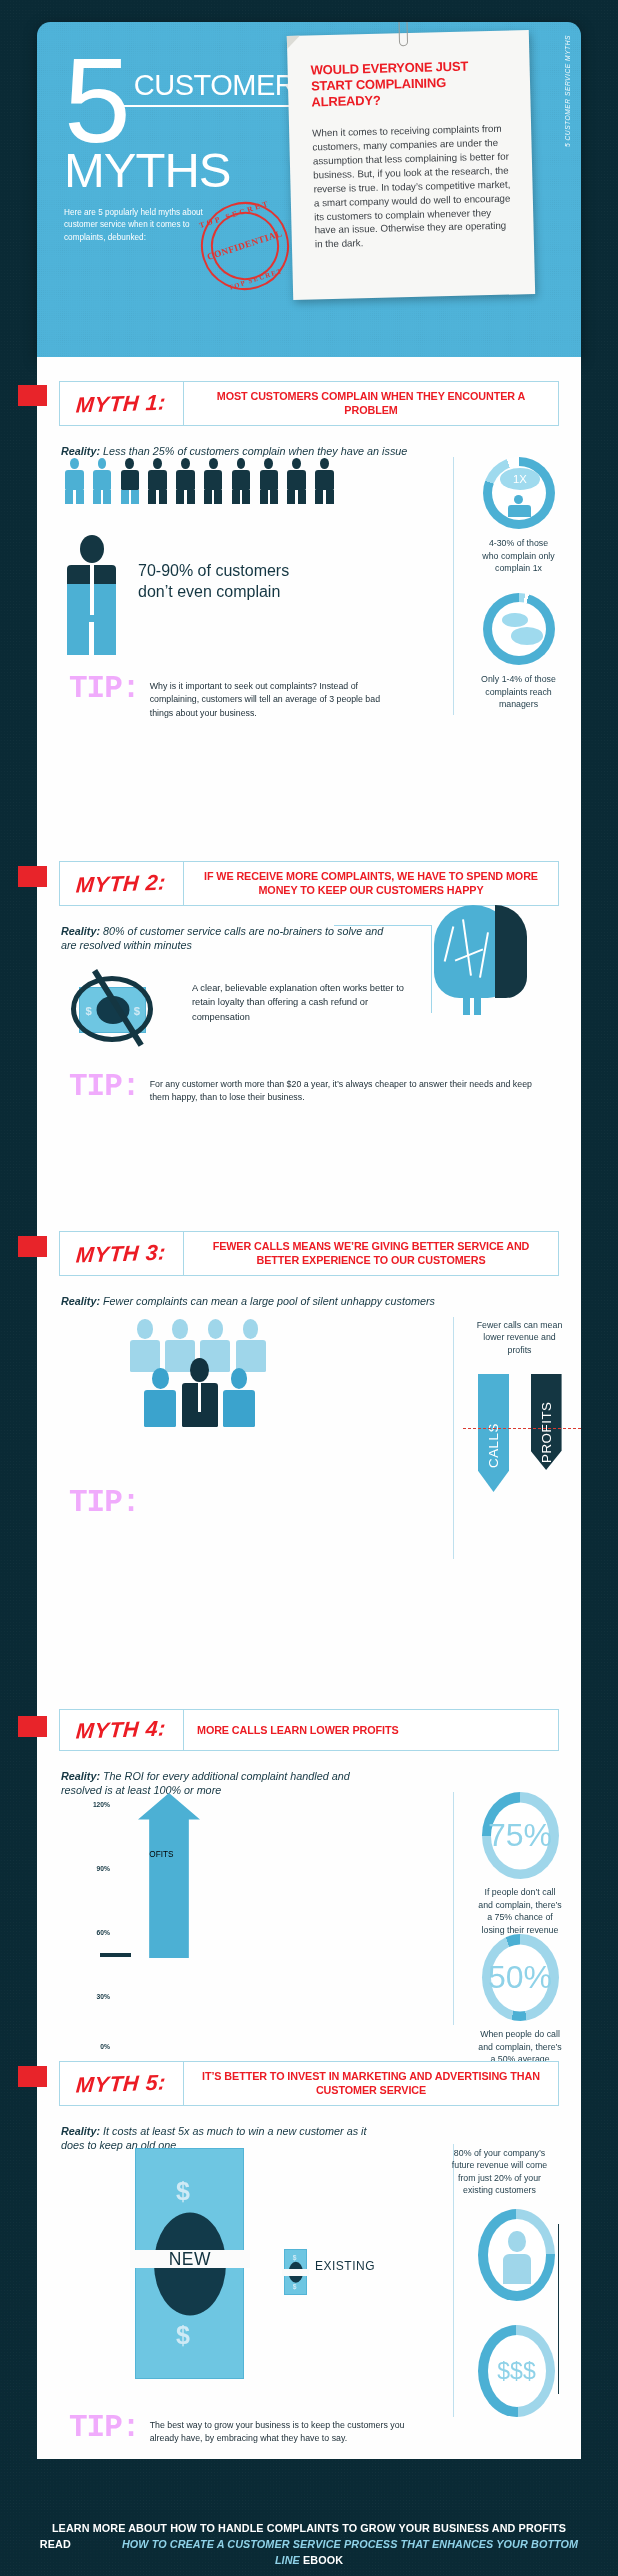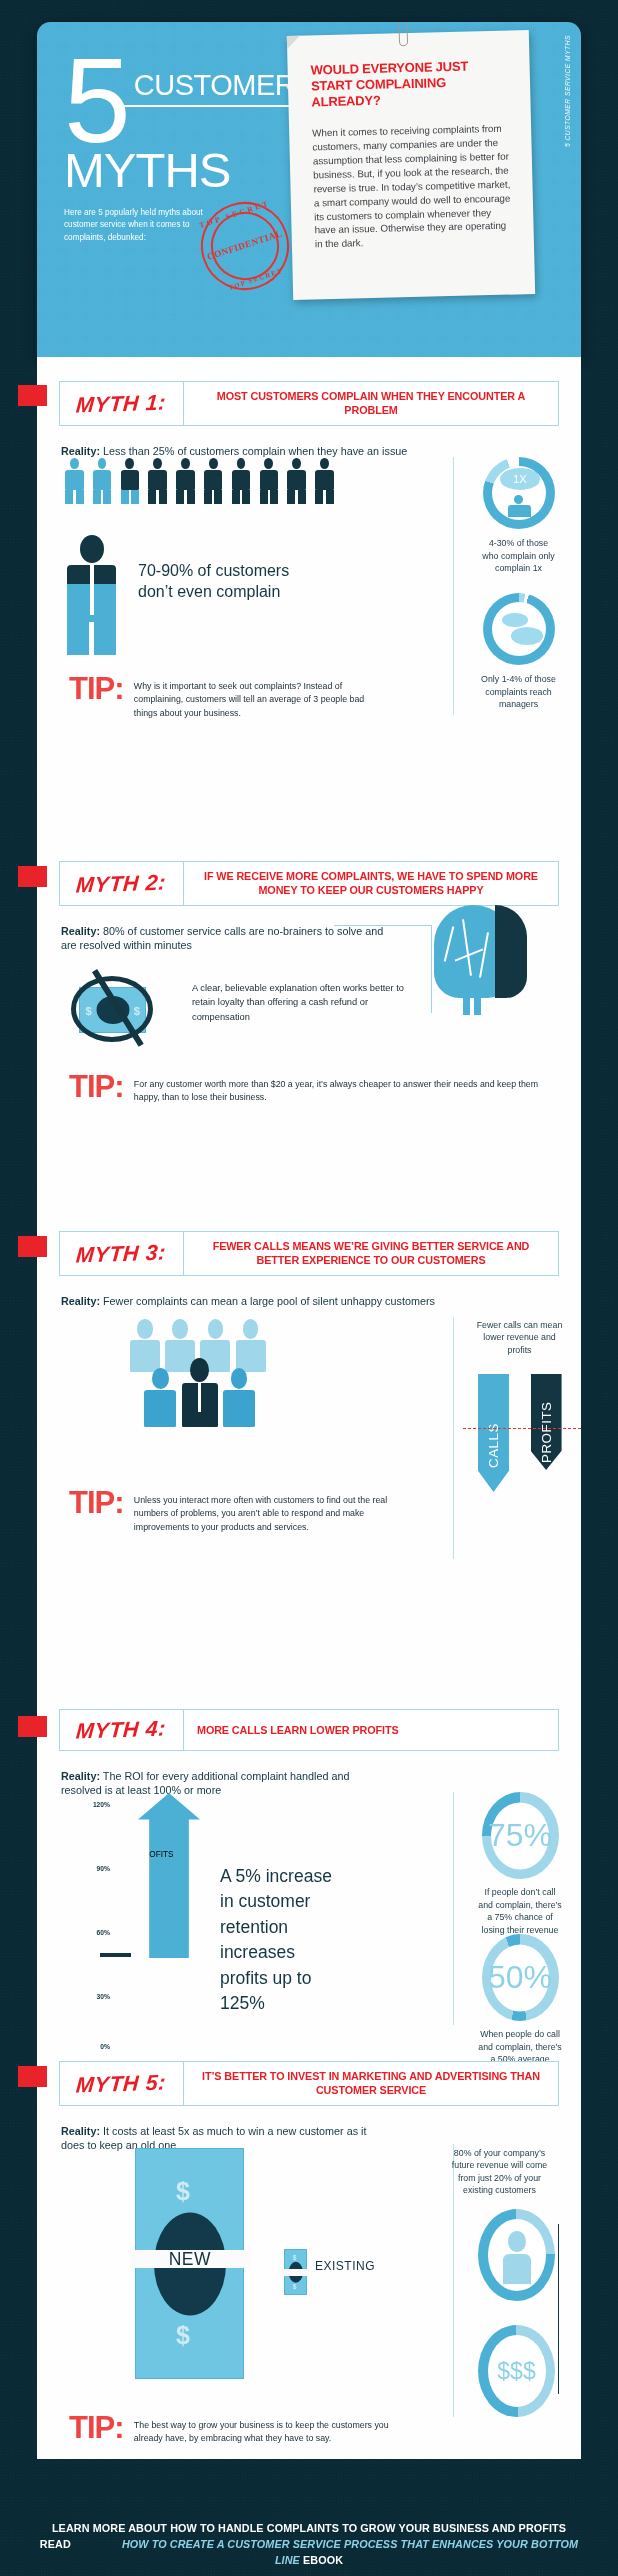--- a/index.html
+++ b/index.html
@@ -112,33 +112,33 @@
     font-family:"Liberation Sans", sans-serif;
   }
   .myth-title{
     flex:1; display:flex; align-items:center; padding:8.2px 13.4px;
     color:#ec1c24; font-size:10.8px; font-weight:bold; line-height:1.24;
     letter-spacing:-0.1px;
     text-align:center;
   }
 
   .reality{
-    margin:17.5px 24px 0 24px; color:#143642; font-size:10.8px; line-height:1.35;
+    margin:17.5px 24px 0 24px; color:#143642; font-size:10.8px; line-height:1.35;font-style:italic;
   }
   .reality b{ font-weight:bold; }
 
   .divider-v{
     position:absolute; width:1px; background:#bfe0ee;
   }
 
   
   .tip{ display:flex; align-items:flex-start; gap:10.3px; }
   .tip-word{
-    color:#ef4444; font-size:31px; font-weight:bold; line-height:.9;
-    letter-spacing:-1px; font-family:Liberation Sans, sans-serif;
+    color:#f0abfc; font-size:31px; font-weight:bold; line-height:.9;
+    letter-spacing:-1px; font-family:Liberation Mono, monospace;
   }
   .tip-text{ color:#20313a; font-size:8.8px; line-height:1.5; padding-top:5.2px; }
 
   .side-cap{
     color:#1d3a47; font-size:8.8px; line-height:1.42; text-align:center;
   }
 
   
   .person{ display:inline-block; position:relative; }
   .person .head{ border-radius:50%; margin:0 auto; }
@@ -445,21 +445,20 @@
       <div class="bar" style="width:31px;height:96px;background:#143642;clip-path:polygon(0 0,100% 0,100% 80%,50% 100%,0 80%);">
         <div class="lbl" style="padding-bottom:19.6px;">PROFITS</div>
       </div>
     </div>
     <div style="position:absolute; left:-15.5px; top:54px; width:118px; height:0;
                 border-top:1.5px dashed #d93b30;"></div>
   </div>
 
   <div class="tip" style="position:absolute; left:32px; top:258px; width:361px;">
     <div class="tip-word">TIP:</div>
-    <div class="tip-text" style="width:278px;">Unless you interact more often with customers to find out the real numbers of problems, you aren’t able to respond and make improvements to your products and services.</div>
   </div>
 </div>
 
 <div class="sec" style="top:1709px; left:37px;">
   <div class="myth-box">
     <div class="myth-label">
       <span>MYTH 4:</span>
     </div>
     <div class="myth-title">MORE CALLS LEARN LOWER PROFITS</div>
   </div>
@@ -475,21 +474,20 @@
     <div style="position:absolute; right:0; top:192px;">30%</div>
     <div style="position:absolute; right:0; top:242px;">0%</div>
   </div>
   <div style="position:absolute; left:63px; top:244px; width:31px; height:4.1px; background:#143642;"></div>
 
   <div style="position:absolute; left:101px; top:84px; width:62px; height:165px; background:#4cb0d4;
               clip-path:polygon(50% 0, 100% 16%, 82% 16%, 82% 100%, 18% 100%, 18% 16%, 0 16%);">
     <div class="lbl" style="padding-top:57px;">PROFITS</div>
   </div>
 
-  <div style="position:absolute; left:183px; top:155px; width:124px; color:#143642; font-size:17.5px; line-height:1.45;">A 5% increase in customer retention increases profits up to 125%</div>
 
   <div class="divider-v" style="left:416px; top:83px; height:233px;"></div>
 
   <div style="position:absolute; left:439px; top:83px; width:88px;">
     <div class="ring" style="width:77px;height:87px;margin:0 auto;border-radius:50%;
          background:conic-gradient(#9fd6ea 0deg 40deg, #9fd6ea 40deg 270deg, #4cb0d4 270deg 360deg);">
       <div class="hole" style="width:58px;height:67px;"></div>
       <div class="ctr">75%</div>
     </div>
     <div class="side-cap" style="margin-top:7.2px;">If people don’t call and complain, there’s a 75% chance of losing their revenue</div>

